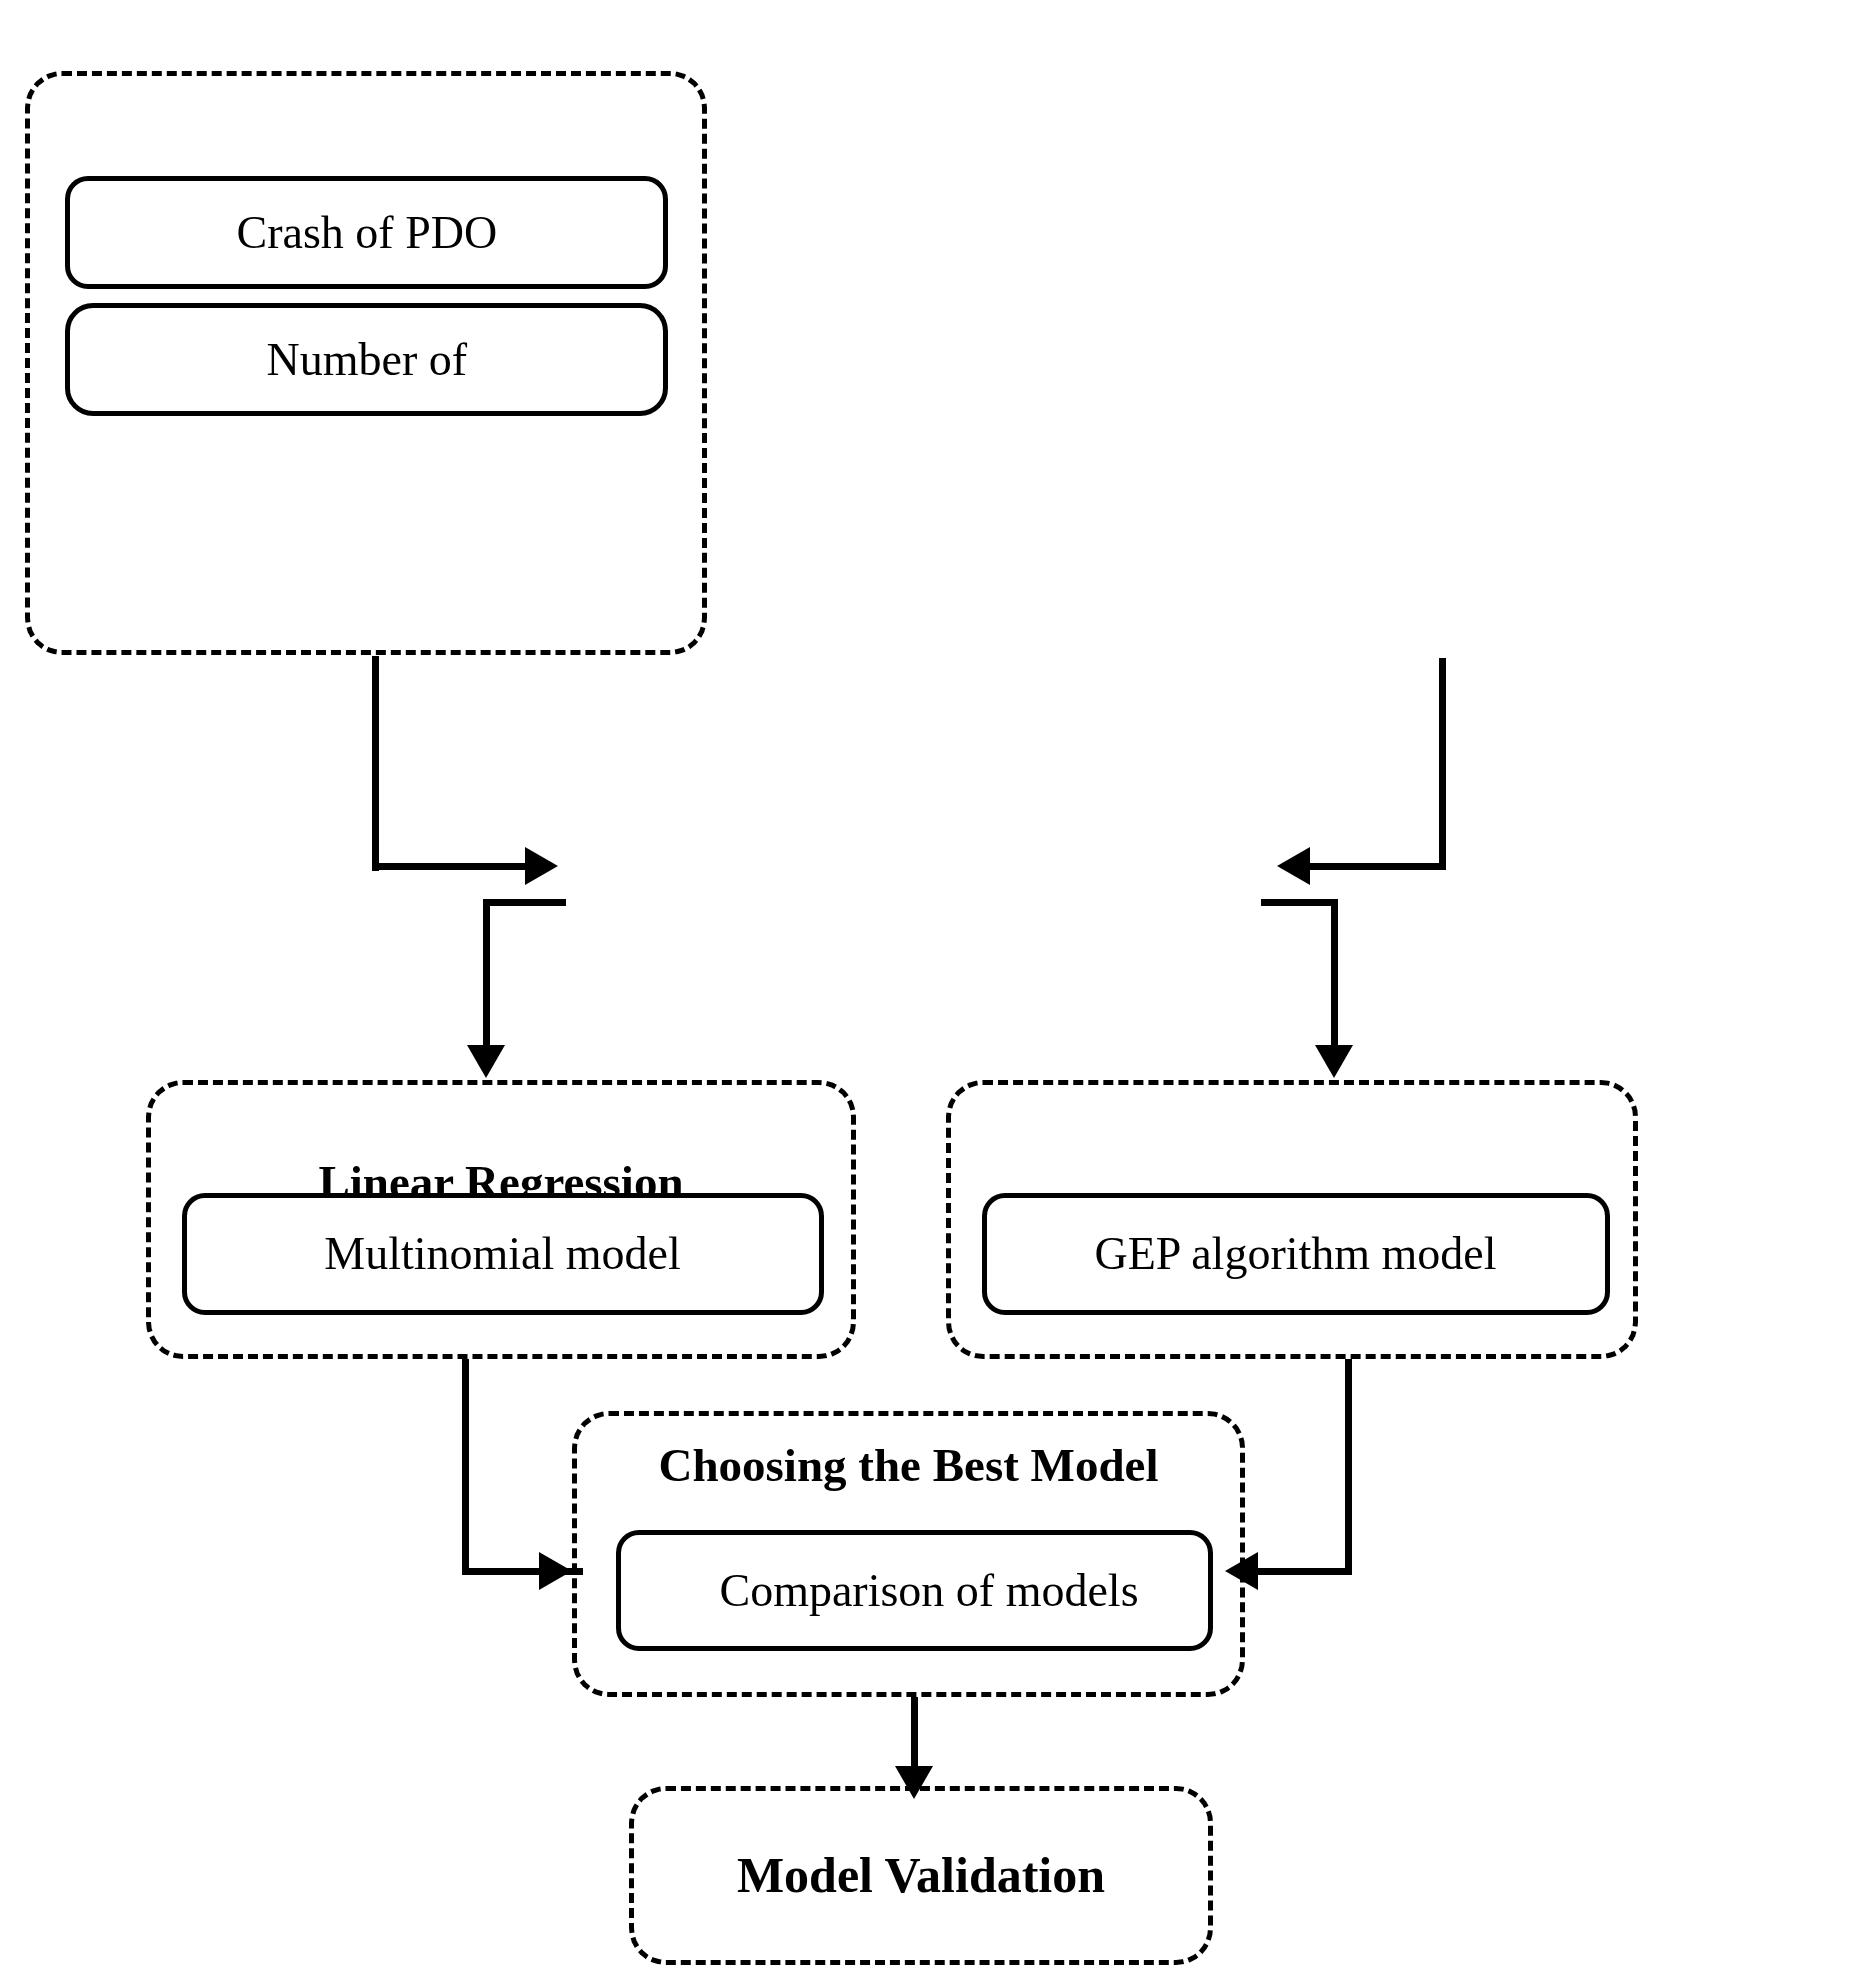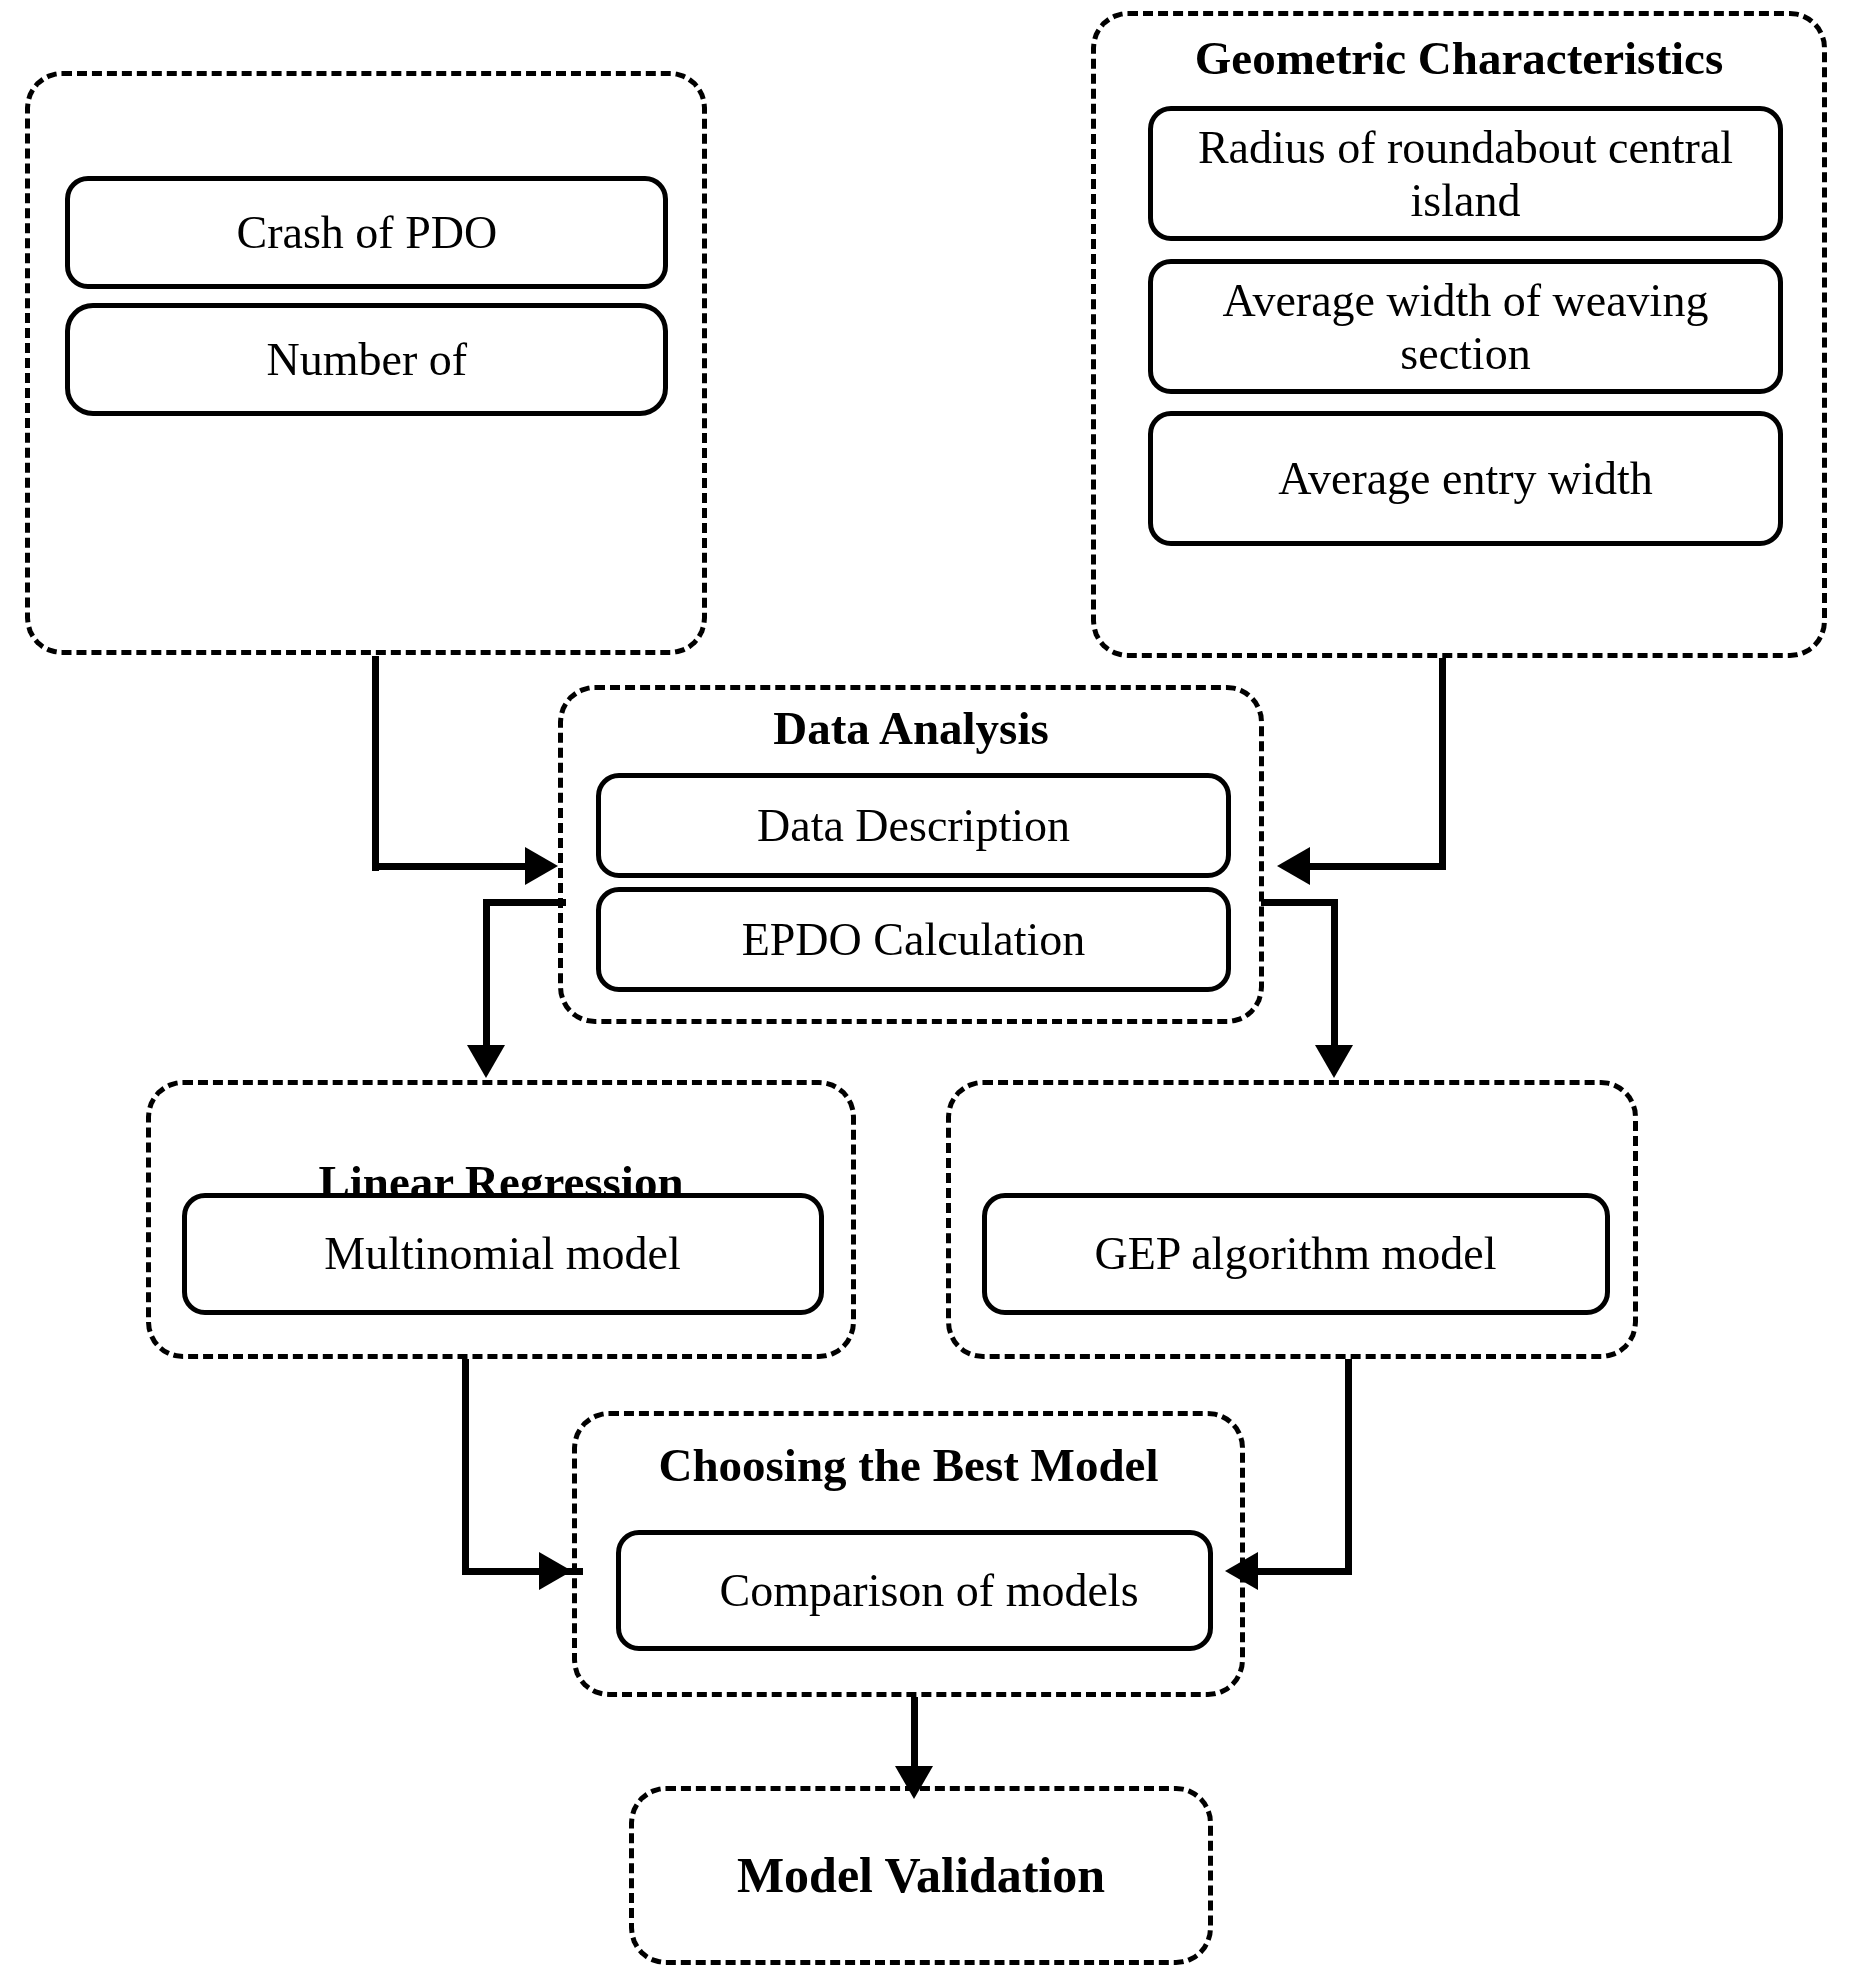--- a/index.html
+++ b/index.html
@@ -85,32 +85,21 @@
 </head>
 <body>
 
 <div id="canvas">
 
   <div class="group" style="left:25.4px; top:71px; width:682px; height:584px;">
     <div class="node" style="left:35px; top:100px; width:603px; height:113px; font-size:46px;">Crash of PDO</div>
     <div class="node" style="left:35px; top:227px; width:603px; height:113px; font-size:46px;border-radius:28px;">Number of</div>
   </div>
 
-  <div class="group" style="left:1091px; top:11.4px; width:736px; height:647px;">
-    <div class="group-title" style="top:18px; font-size:47px;">Geometric Characteristics</div>
-    <div class="node" style="left:52px; top:90px; width:635px; height:135px; font-size:46px;">Radius of roundabout central island</div>
-    <div class="node" style="left:52px; top:243px; width:635px; height:135px; font-size:46px;">Average width of weaving section</div>
-    <div class="node" style="left:52px; top:395px; width:635px; height:135px; font-size:46px;">Average entry width</div>
-  </div>
 
-  <div class="group" style="left:558px; top:685px; width:706px; height:339px;">
-    <div class="group-title" style="top:14px; font-size:47px;">Data Analysis</div>
-    <div class="node" style="left:33px; top:83px; width:635px; height:105px; font-size:46px;">Data Description</div>
-    <div class="node" style="left:33px; top:197px; width:635px; height:105px; font-size:46px;">EPDO Calculation</div>
-  </div>
 
   <div class="group" style="left:146px; top:1080px; width:710px; height:279px;">
     <div class="group-title" style="top:27px; font-size:47px;margin-top:46px;">Linear Regression</div>
     <div class="node" style="left:30.5px; top:108px; width:642px; height:122px; font-size:46px;">Multinomial model</div>
   </div>
 
   <div class="group" style="left:946px; top:1080px; width:692px; height:279px;">
     <div class="node" style="left:30.5px; top:108px; width:628px; height:122px; font-size:46px;">GEP algorithm model</div>
   </div>
 

